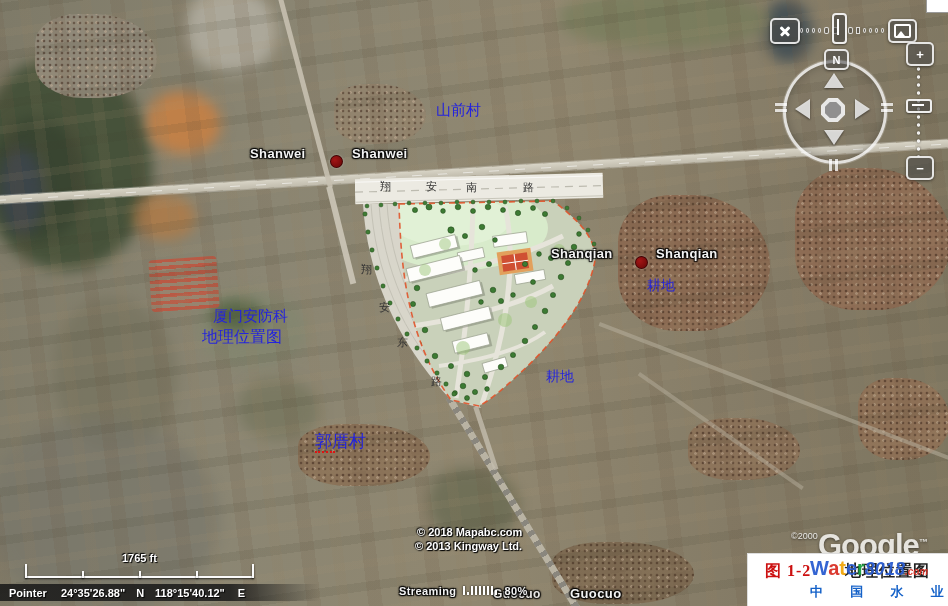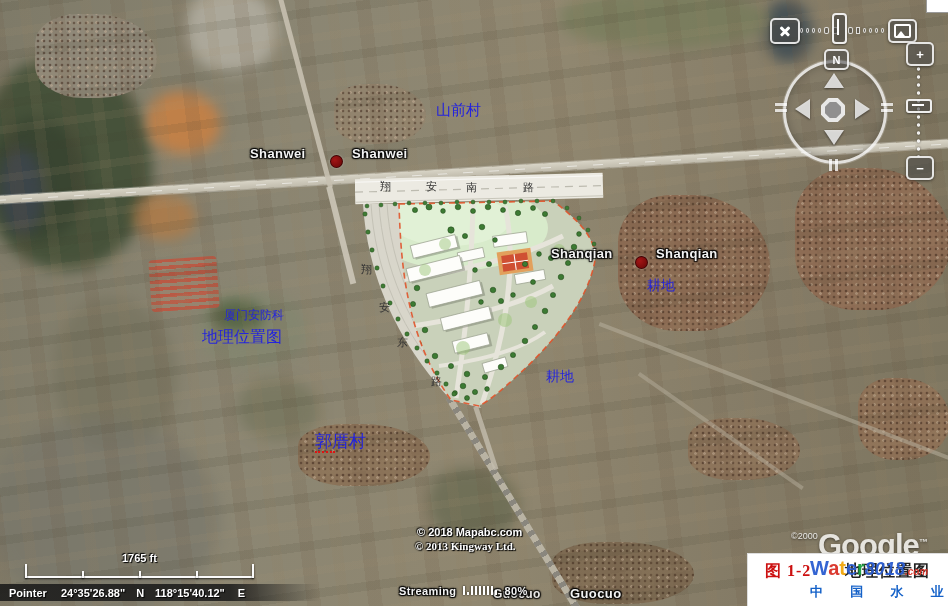--- a/index.html
+++ b/index.html
@@ -322,29 +322,29 @@
 
   <span class="pl" style="left:250px;top:146px;">Shanwei</span>
   <span class="dot" style="left:330px;top:155px;"></span>
   <span class="pl" style="left:352px;top:146px;">Shanwei</span>
   <span class="pl" style="left:551px;top:246px;">Shanqian</span>
   <span class="dot" style="left:635px;top:256px;"></span>
   <span class="pl" style="left:656px;top:246px;">Shanqian</span>
   <span class="pl" style="left:493px;top:587px;font-size:12px;opacity:.9;">Guocuo</span>
   <span class="pl" style="left:570px;top:586px;">Guocuo</span>
   <span class="cl" style="left:436px;top:101px;">山前村</span>
-  <span class="cl" style="left:224px;top:307px;font-size:12px;">厦门安防科</span>
+  <span class="cl" style="left:213px;top:307px;font-size:15px;">厦门安防科</span>
   <span class="cl" style="left:202px;top:327px;font-size:16px;">地理位置图</span>
   <span class="cl" style="left:315px;top:430px;font-size:17px;">郭厝村</span>
   <span class="squig" style="left:315px;top:448px;width:20px;"></span>
   <span class="cl" style="left:647px;top:277px;font-size:14px;">耕地</span>
   <span class="cl" style="left:546px;top:368px;font-size:14px;">耕地</span>
 
   <span class="copyrt" style="left:417px;top:526px;">© 2018 Mapabc.com</span>
-  <span class="copyrt" style="left:415px;top:540px;font-family:Liberation Serif, serif;">© 2013 Kingway Ltd.</span>
+  <span class="copyrt" style="left:415px;top:540px;">© 2013 Kingway Ltd.</span>
   <span class="gyear">©2000</span>
   <span class="glogo"><span>Google</span><sup>™</sup></span>
 
   <span class="scale-label" style="left:122px;top:552px;">1765 ft</span>
   <div class="scale-line" style="left:25px;top:576px;width:229px;height:2px;"></div>
   <div class="scale-tick" style="left:25px;top:564px;width:2px;height:14px;"></div>
   <div class="scale-tick" style="left:82px;top:571px;width:2px;height:7px;"></div>
   <div class="scale-tick" style="left:139px;top:571px;width:2px;height:7px;"></div>
   <div class="scale-tick" style="left:196px;top:571px;width:2px;height:7px;"></div>
   <div class="scale-tick" style="left:252px;top:564px;width:2px;height:14px;"></div>

